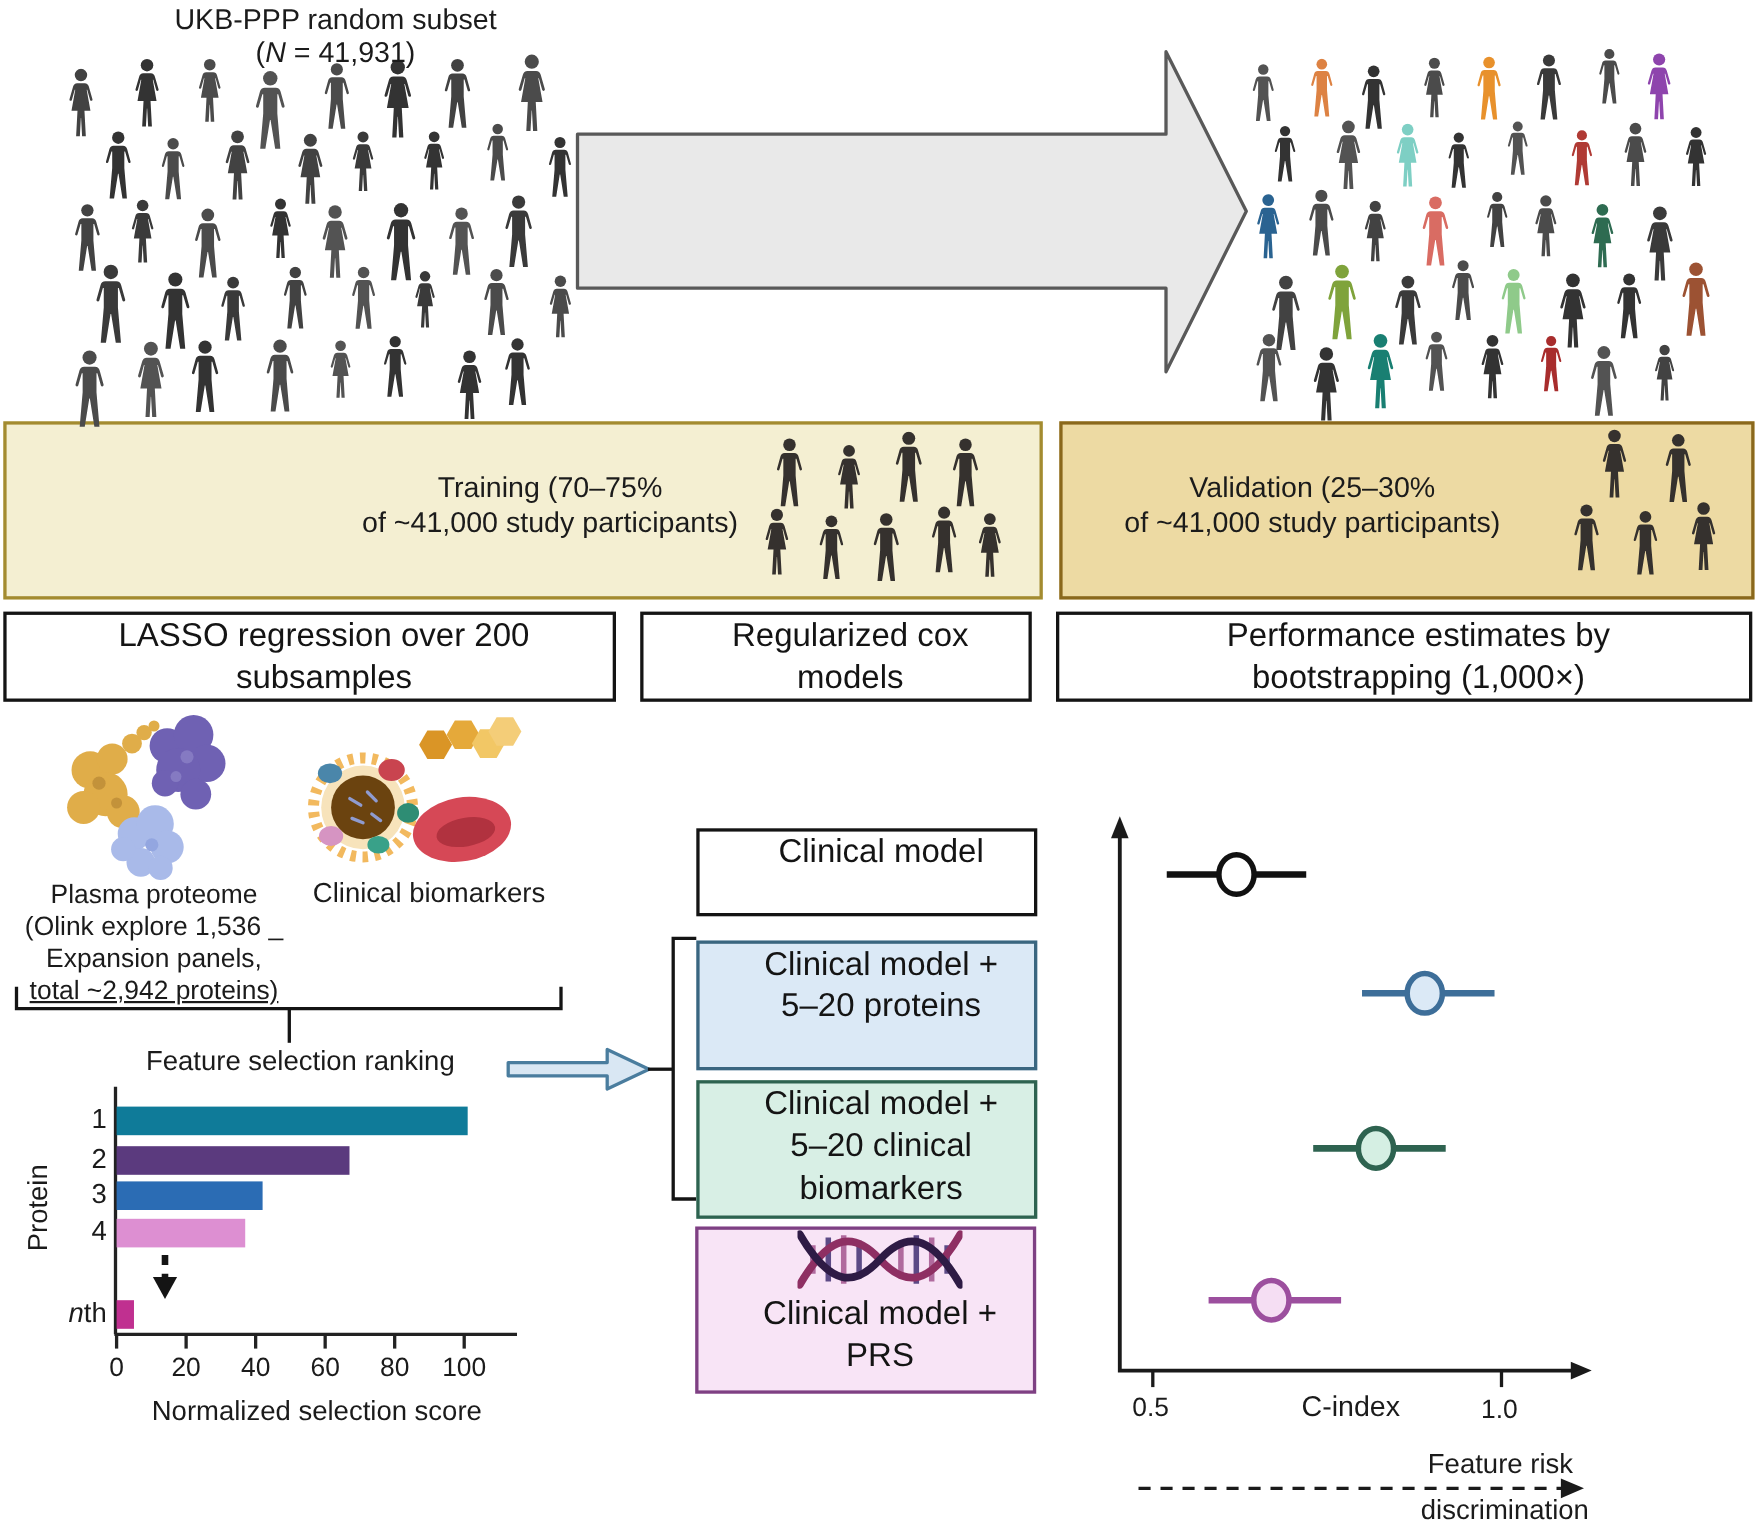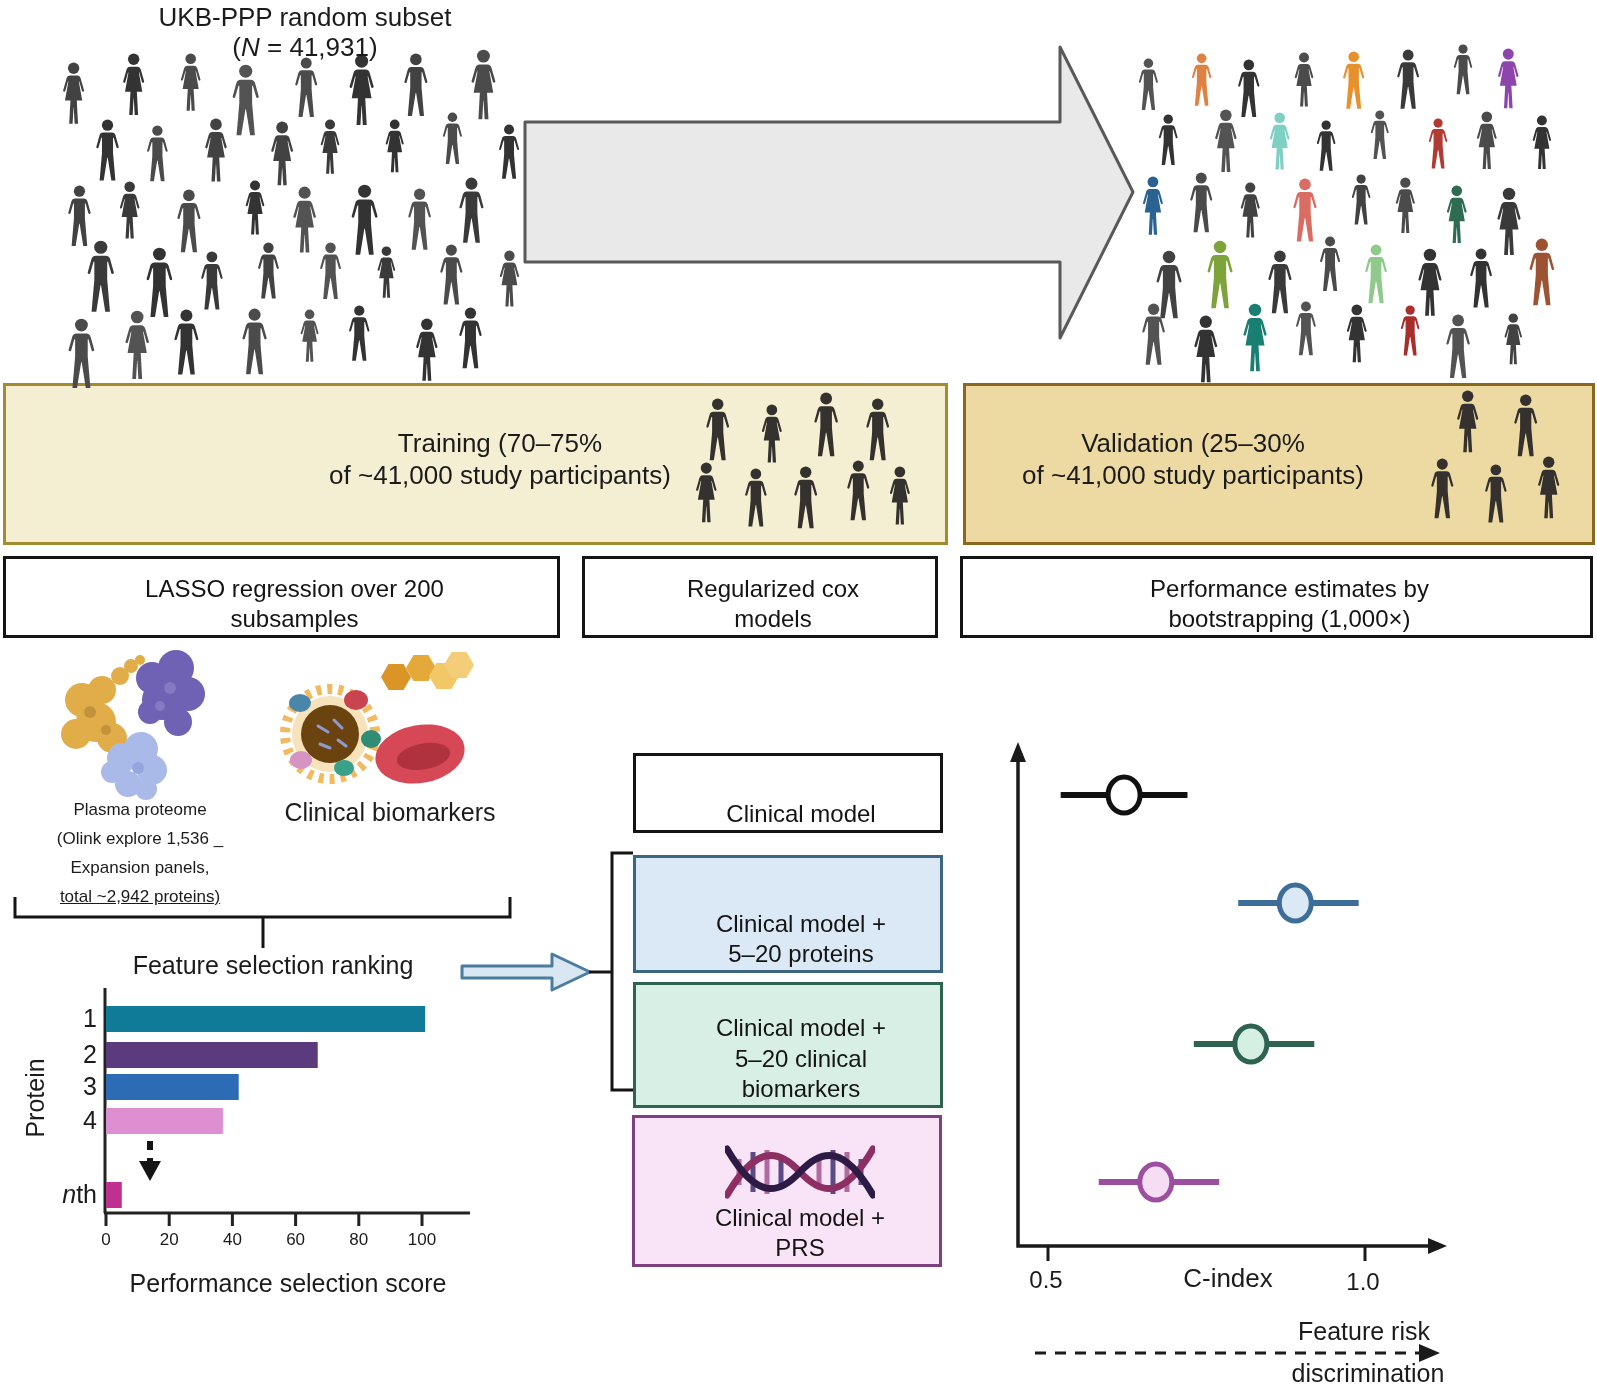--- a/index.html
+++ b/index.html
@@ -2,24 +2,24 @@
 <html><head>
 <meta charset="utf-8">
 <style>
   html,body{margin:0;padding:0;background:#fff;}
   #stage{position:relative;width:1597px;height:1390px;background:#ffffff;overflow:hidden;
          font-family:"Liberation Sans",sans-serif;color:#1b1b1b;}
   #shapes{position:absolute;left:0;top:0;z-index:1;}
   .person{position:absolute;z-index:5;pointer-events:none;}
   .txt{position:absolute;color:#1b1b1b;line-height:1.2;white-space:nowrap;z-index:6;font-size:25px;}
   .center{transform:translateX(-50%);text-align:center;}
-  .wrap{white-space:normal;} .f23{font-size:17px;} .f24{font-size:24px;} .f26{font-size:26px;}
+  .wrap{white-space:normal;} .f23{font-size:24px;} .f24{font-size:24px;} .f26{font-size:26px;}
   .box{position:absolute;box-sizing:border-box;border:3px solid #141414;background:#fff;
-       display:flex;flex-direction:column;align-items:center;justify-content:flex-end;
-       text-align:center;font-size:24px;color:#141414;z-index:2;line-height:1.28;padding-left:26px;}
+       display:flex;flex-direction:column;align-items:center;justify-content:flex-start;
+       text-align:center;font-size:30px;color:#141414;z-index:2;line-height:1.28;padding-left:26px;}
   #training-box{left:3px;top:383px;width:945px;height:162px;}
   #validation-box{left:963px;top:383px;width:632px;height:162px;}
   #lasso-box{left:3px;top:556px;width:557px;height:82px;}
   #cox-box{left:582px;top:556px;width:356px;height:82px;}
   #perf-box{left:960px;top:556px;width:633px;height:82px;}
   #clinical-box{left:633px;top:753px;width:310px;height:80px;}
   #proteins-box{left:633px;top:855px;width:310px;height:118px;}
   #biomarkers-box{left:633px;top:982px;width:310px;height:126px;}
   #prs-box{left:632px;top:1115px;width:310px;height:152px;}
   #lasso-box .lbl{width:430px;} #cox-box .lbl{width:250px;} #perf-box .lbl{width:400px;}
@@ -216,21 +216,21 @@
   <div class="txt center f26" style="left:1193px;top:428px;">Validation (25–30%</div>
   <div class="txt center f26" style="left:1193px;top:460px;">of ~41,000 study participants)</div>
 
   <div class="txt center f23" style="left:140px;top:800px;">Plasma proteome</div>
   <div class="txt center f23" style="left:140px;top:829px;">(Olink explore 1,536 _</div>
   <div class="txt center f23" style="left:140px;top:858px;">Expansion panels,</div>
   <div class="txt center f23" style="left:140px;top:887px;text-decoration:underline;">total ~2,942 proteins)</div>
   <div class="txt center" style="left:390px;top:797px;">Clinical biomarkers</div>
 
   <div class="txt center" style="left:273px;top:950px;">Feature selection ranking</div>
-  <div class="txt center" style="left:288px;top:1268px;">Performance selection score</div>
+  <div class="txt center" style="left:288px;top:1268px;">Normalized selection score</div>
   <div class="txt" id="bar-ylabel" style="left:35px;top:1098px;">Protein</div>
 
   <div class="txt center f24" style="left:1046px;top:1266px;">0.5</div>
   <div class="txt center f26" style="left:1228px;top:1263px;">C-index</div>
   <div class="txt center f24" style="left:1363px;top:1268px;">1.0</div>
   <div class="txt center" style="left:1364px;top:1316px;">Feature risk</div>
   <div class="txt center" style="left:1368px;top:1358px;">discrimination</div>
 
 <svg viewBox="0 0 24 56" class="person" style="left: 60.3853px; top: 62.0132px; width: 27.2295px; height: 63.5355px;">
       <use href="#sym-person-f" fill="#424242"></use>

